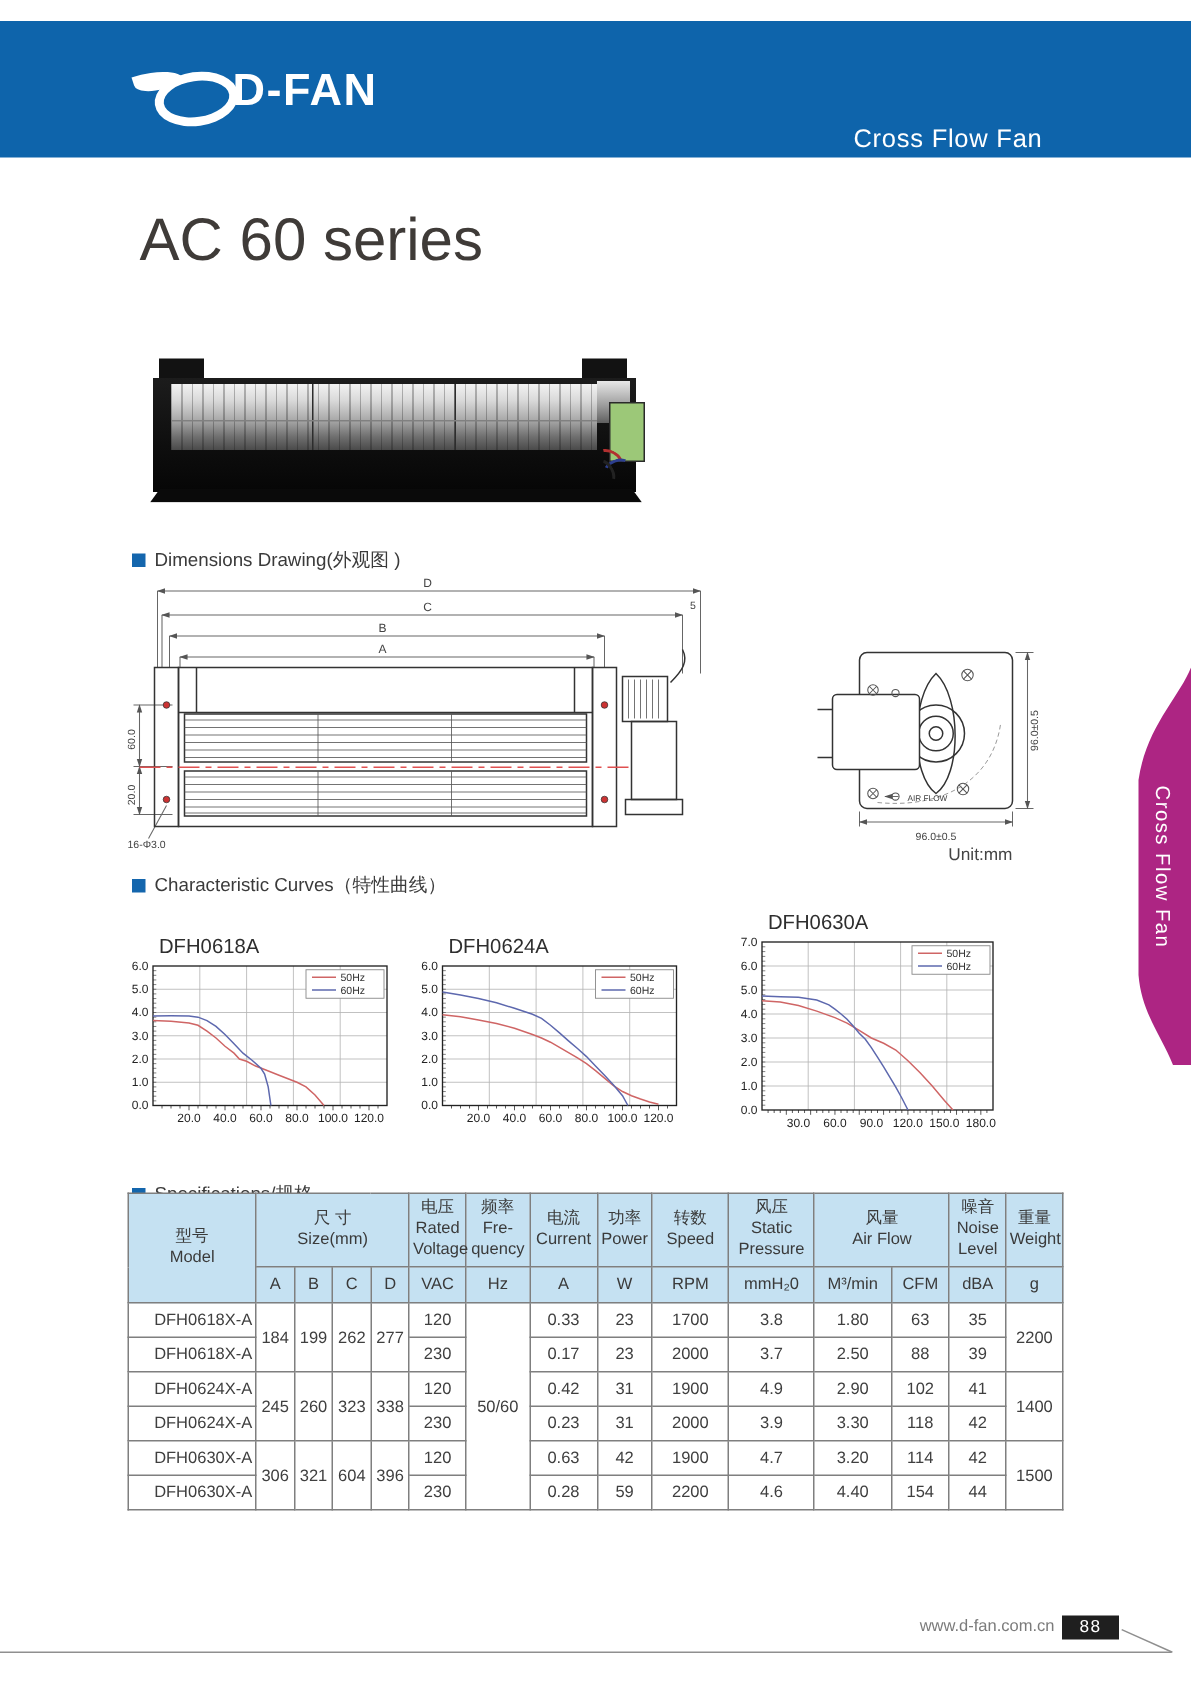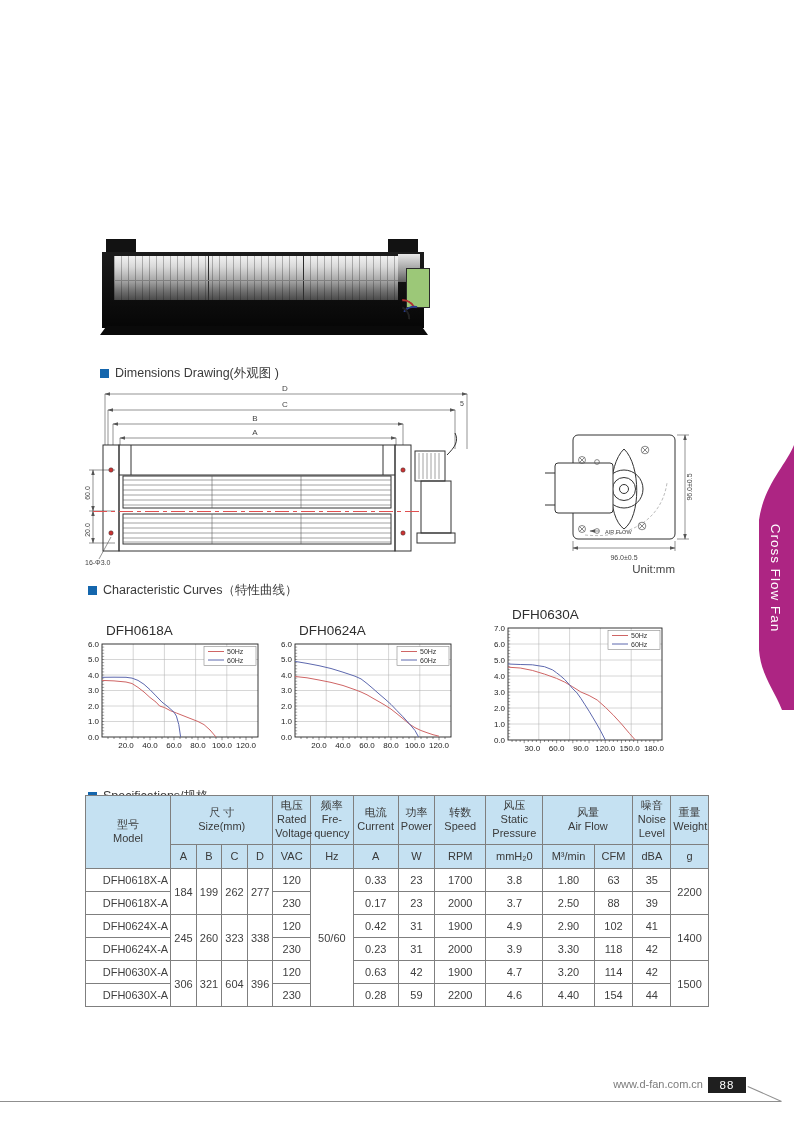--- a/index.html
+++ b/index.html
@@ -60,39 +60,50 @@
   .footer-diag{position:absolute;left:748px;top:1086px;width:37px;height:1px;background:#8f8f8f;transform:rotate(24deg);transform-origin:0 0;}
   .footer-url{position:absolute;left:555px;top:1078px;width:148px;text-align:right;font-size:11px;color:#7b7b7b;}
   .page-badge{position:absolute;left:708px;top:1077px;width:38px;height:16px;background:#1f1f1f;color:#fff;
      font-size:11.5px;letter-spacing:1px;display:flex;align-items:center;justify-content:center;}
 </style>
 </head>
 <body>
 
 <div id="page">
 
-
+  <div class="header-bar">
+    <div class="brand">
+      <span class="logo-icon">
+        <span class="logo-swoosh"></span>
+        <span class="logo-ellipse"></span>
+      </span>
+      <span class="brand-name">D-FAN</span>
+    </div>
+    <div class="header-product">Cross Flow Fan</div>
+  </div>
+
+  <div class="page-title">AC 60 series</div>
 
   <div class="photo">
     <div class="tabL"></div>
     <div class="tabR"></div>
     <div class="bodybox"></div>
     <div class="roller"></div>
     <div class="rdiv" style="left:108px"></div>
     <div class="rdiv" style="left:203px"></div>
     <div class="seam"></div>
     <div class="motor"></div>
     <div class="label"></div>
     <div class="wire w1"></div>
     <div class="wire w2"></div>
     <div class="wire w3"></div>
     <div class="lip"></div>
   </div>
 
-  <div class="sec" style="left:88px;top:365px;margin-left:12px;">
+  <div class="sec" style="left:88px;top:365px;">
     <span class="sq"></span>
     <span>Dimensions Drawing(外观图 )</span>
   </div>
 
   <svg class="drawing" viewBox="0 0 625 192">
     <defs>
       <marker id="arr" viewBox="0 0 10 10" refX="9" refY="5" markerWidth="8" markerHeight="8" orient="auto-start-reverse">
         <path d="M0,1.8 L10,5 L0,8.2 z" fill="#555"></path>
       </marker>
     </defs>

